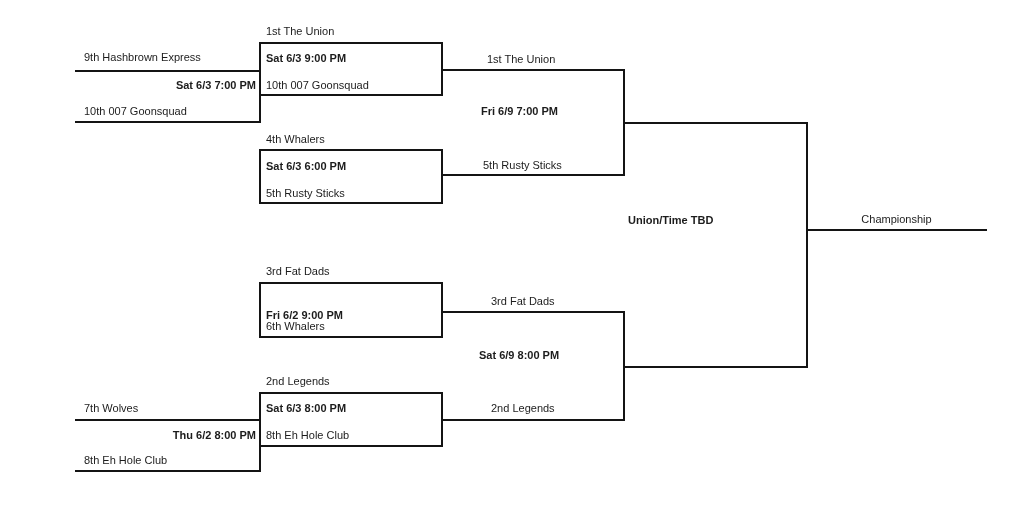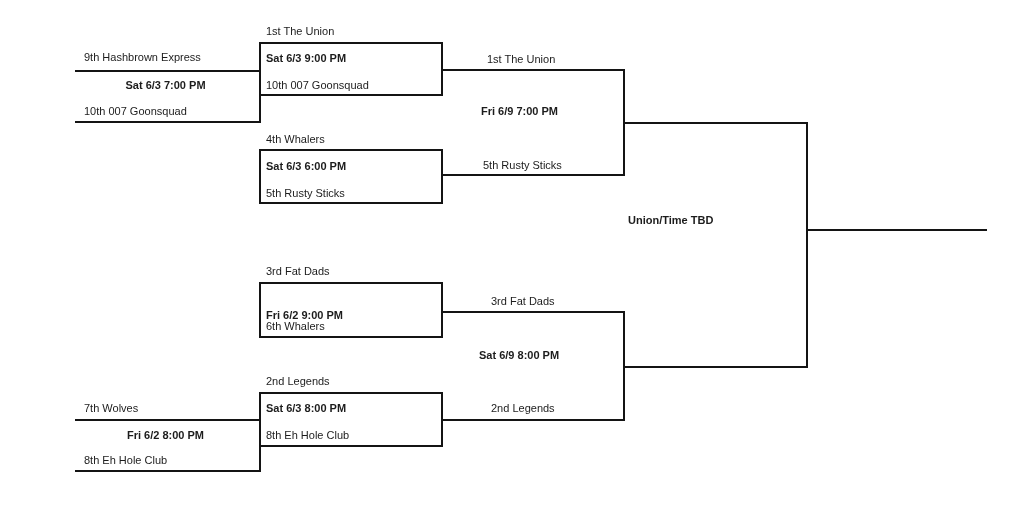--- a/index.html
+++ b/index.html
@@ -12,41 +12,41 @@
     overflow:hidden;
   }
   .t{
     position:absolute;
     font-size:11px;
     line-height:14px;
     white-space:nowrap;
     color:#1c1c1c;
   }
   .dt{font-weight:bold;}
-  .ra{text-align:center;}
+  .ra{text-align:right;}
   .ca{text-align:center;}
   .hl{position:absolute;height:2px;background:#141414;}
   .vl{position:absolute;width:2px;background:#141414;}
   .box{position:absolute;border:2px solid #141414;box-sizing:border-box;background:#ffffff;}
 </style>
 </head>
 <body>
 
 <div class="canvas">
 
   <div class="t" style="left:84px;top:50px">9th Hashbrown Express</div>
   <div class="hl" style="left:75px;top:70px;width:186px"></div>
   <div class="t dt ra" style="left:75px;top:78px;width:181px">Sat 6/3 7:00 PM</div>
   <div class="t" style="left:84px;top:104px">10th 007 Goonsquad</div>
   <div class="hl" style="left:75px;top:121px;width:186px"></div>
   <div class="vl" style="left:259px;top:70px;height:53px"></div>
 
   <div class="t" style="left:84px;top:401px">7th Wolves</div>
   <div class="hl" style="left:75px;top:419px;width:186px"></div>
-  <div class="t dt ra" style="left:75px;top:428px;width:181px">Fri 6/2 8:00 PM</div>
+  <div class="t dt ra" style="left:75px;top:428px;width:181px">Thu 6/2 8:00 PM</div>
   <div class="t" style="left:84px;top:453px">8th Eh Hole Club</div>
   <div class="hl" style="left:75px;top:470px;width:186px"></div>
   <div class="vl" style="left:259px;top:419px;height:53px"></div>
 
   <div class="t" style="left:266px;top:24px">1st The Union</div>
   <div class="box" style="left:259px;top:42px;width:184px;height:54px"></div>
   <div class="t dt" style="left:266px;top:51px">Sat 6/3 9:00 PM</div>
   <div class="t" style="left:266px;top:78px">10th 007 Goonsquad</div>
 
   <div class="t" style="left:266px;top:132px">4th Whalers</div>
@@ -75,15 +75,16 @@
   <div class="t" style="left:491px;top:294px">3rd Fat Dads</div>
   <div class="hl" style="left:441px;top:311px;width:184px"></div>
   <div class="t dt" style="left:479px;top:348px">Sat 6/9 8:00 PM</div>
   <div class="t" style="left:491px;top:401px">2nd Legends</div>
   <div class="hl" style="left:441px;top:419px;width:184px"></div>
   <div class="vl" style="left:623px;top:311px;height:110px"></div>
   <div class="hl" style="left:623px;top:366px;width:185px"></div>
 
   <div class="t dt" style="left:628px;top:213px">Union/Time TBD</div>
   <div class="vl" style="left:806px;top:122px;height:246px"></div>
+  <div class="t ca" style="left:806px;top:212px;width:181px">Championship</div>
   <div class="hl" style="left:806px;top:229px;width:181px"></div>
 
 </div>
 
 </body></html>

